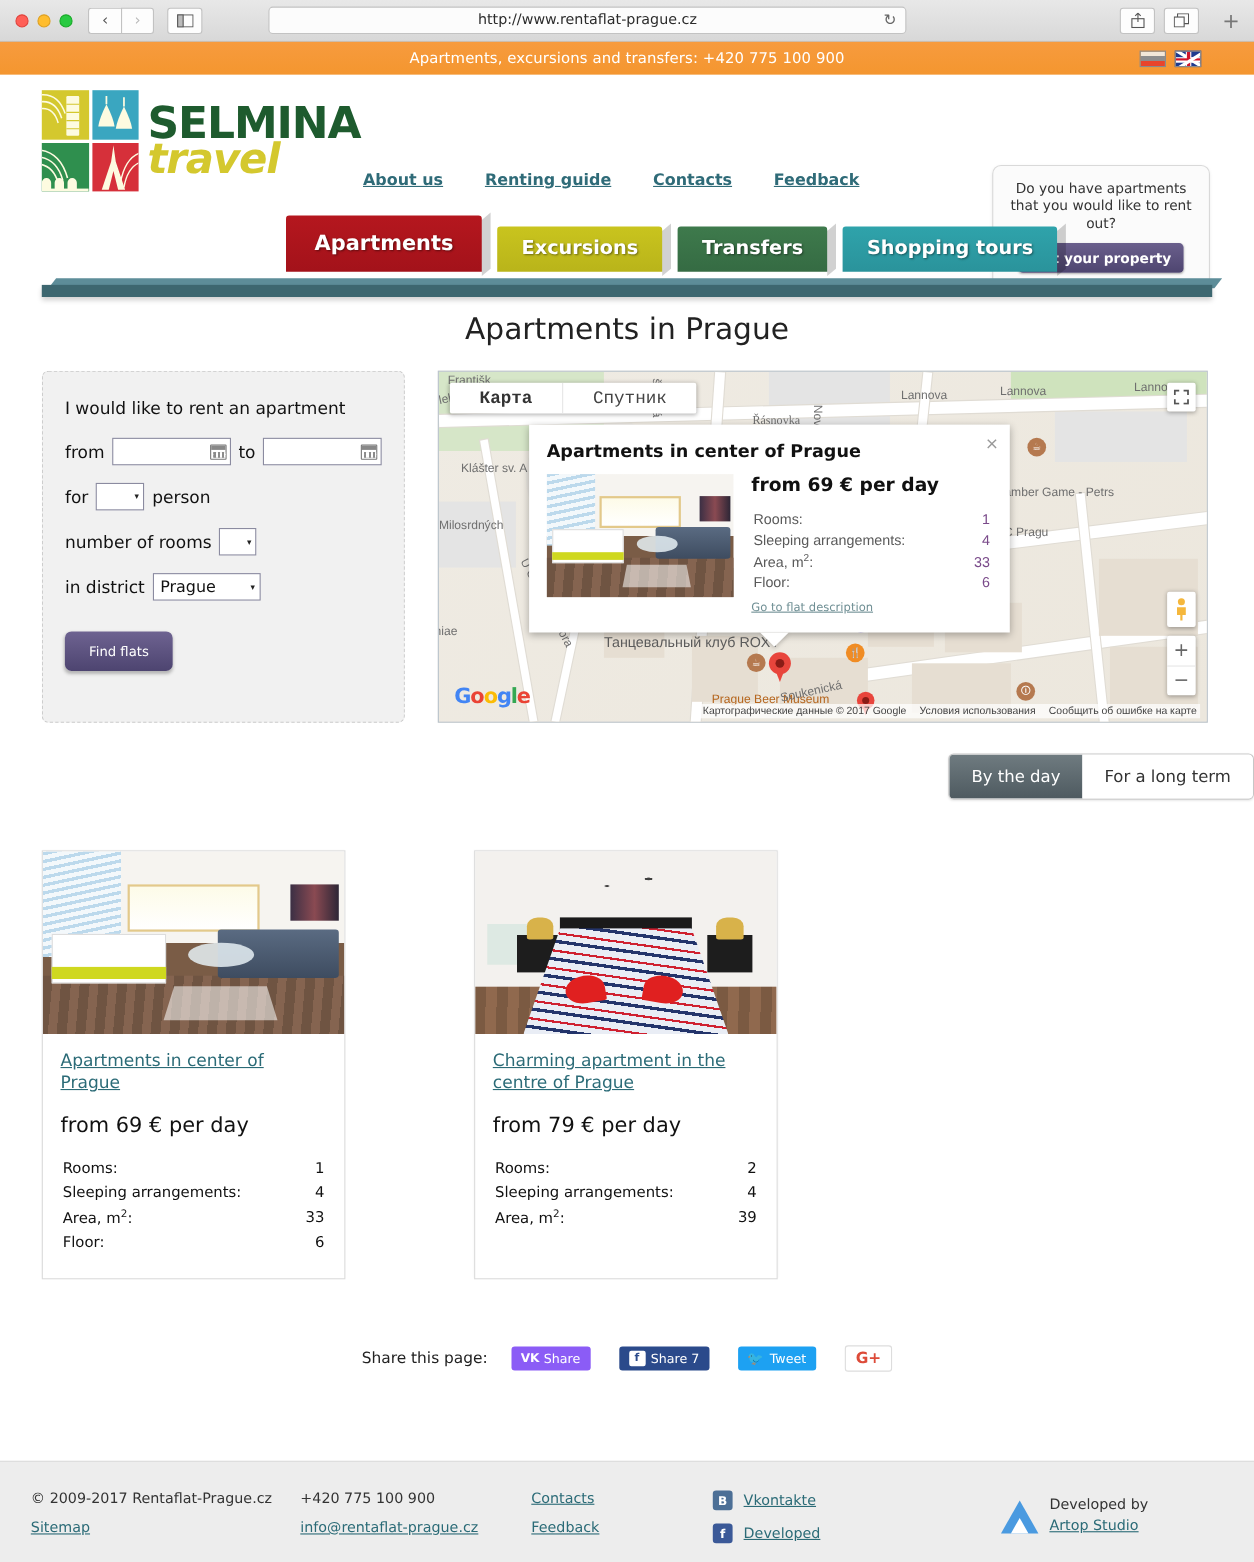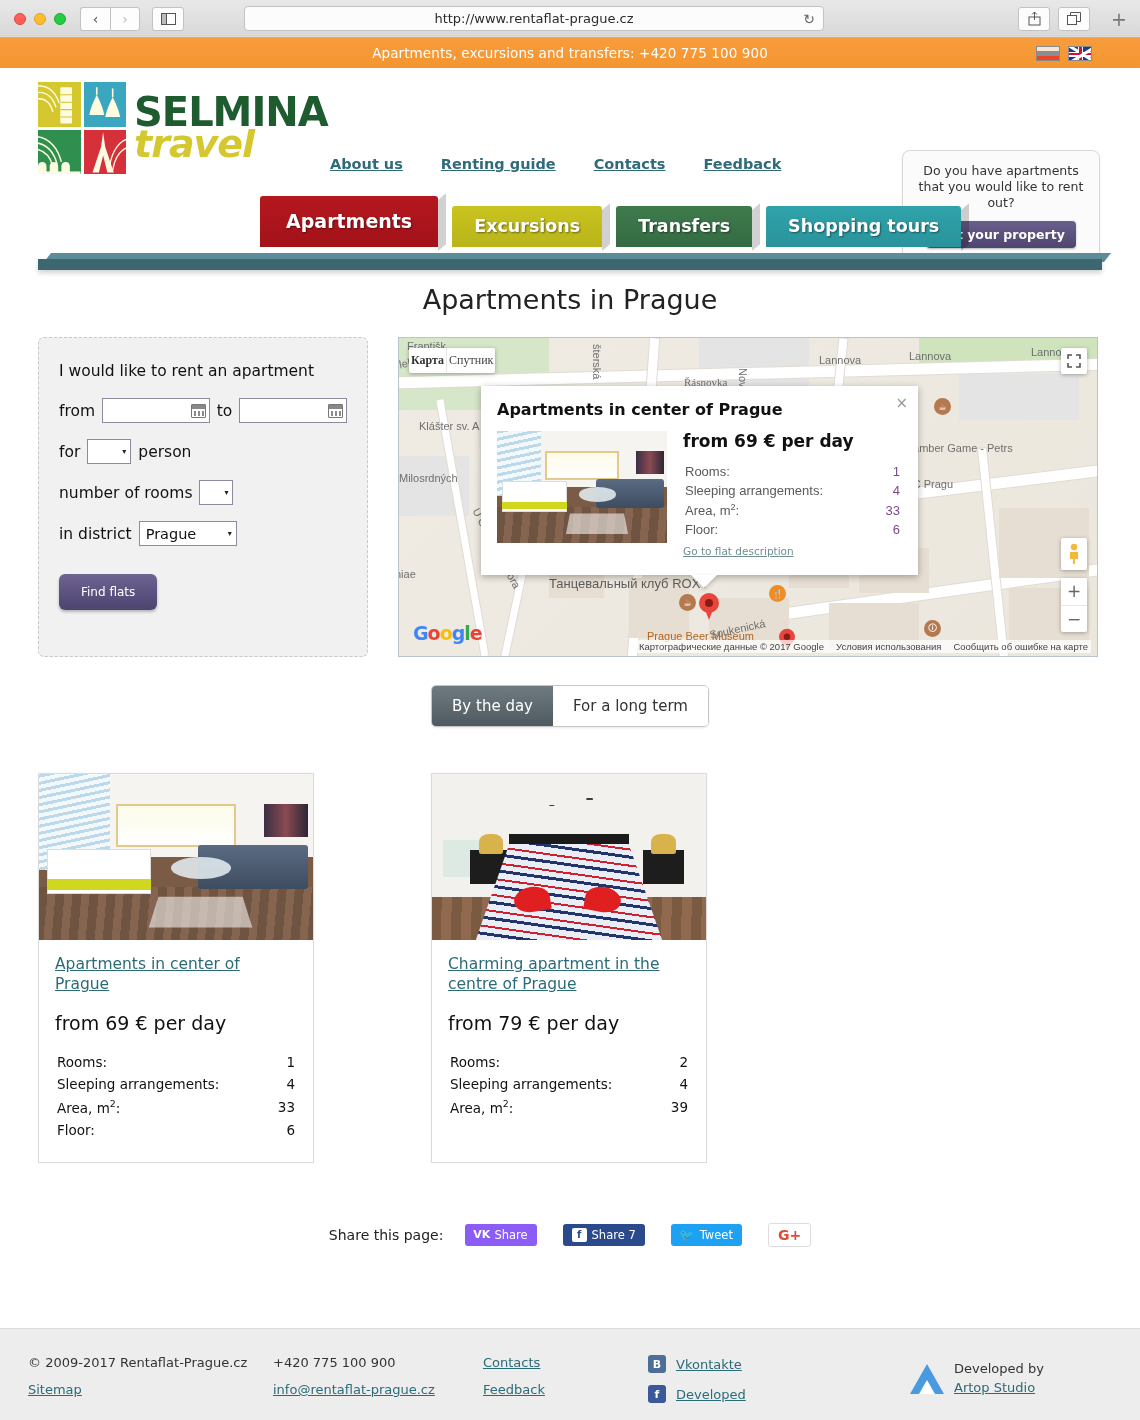--- a/index.html
+++ b/index.html
@@ -194,21 +194,21 @@
   .map-label.big { font-size: 13px; color:#5c5c5c; }
   .map-label.poi { color:#b5651d; font-size:11px; }
   .map-ctrl {
     position:absolute; background:#fff; border-radius:2px; box-shadow:0 1px 4px rgba(0,0,0,.3);
     display:flex; align-items:center; justify-content:center; color:#666;
   }
   .map-type {
     position:absolute; left:10px; top:10px; display:flex;
     box-shadow:0 1px 4px rgba(0,0,0,.3); border-radius:2px; overflow:hidden; background:#fff;
   }
-  .map-type div { padding:5px 2px; font-size:12px; font-family:Liberation Serif, serif; }
+  .map-type div { padding:5px 27px; font-size:16px; font-family:Liberation Mono, monospace; }
   .map-type .active { font-weight:bold; color:#333; }
   .map-type .inactive { color:#444; border-left:1px solid #e6e6e6;}
   .fullscreen { right:10px; top:10px; width:26px; height:26px; font-size:13px; }
   .pegman { right:10px; top:200px; width:26px; height:32px; font-size:16px; }
   .zoomctl { right:10px; top:240px; width:26px; height:54px; flex-direction:column; }
   .zoomctl span { flex:1; display:flex; align-items:center; justify-content:center; font-size:17px; width:100%; }
   .zoomctl span:first-child { border-bottom:1px solid #e6e6e6; }
   .google-logo { position:absolute; left:14px; bottom:12px; font-size:19px; font-weight:bold;
      font-family:"DejaVu Sans",sans-serif; letter-spacing:-1px; }
   .google-logo .b{color:#4285f4}.google-logo .r{color:#ea4335}.google-logo .y{color:#fbbc05}
@@ -277,21 +277,21 @@
   .p2-heart1 { position:absolute; left:30%; top:68%; width:13%; height:15%; background:#e02020; border-radius:50% 50% 6% 50%; transform:rotate(-10deg);}
   .p2-heart2 { position:absolute; left:56%; top:68%; width:13%; height:15%; background:#e02020; border-radius:50% 50% 50% 6%; transform:rotate(10deg);}
   .p2-hb { position:absolute; left:28%; top:36%; width:44%; height:14%; background:#1a1a1a; }
   .p2-ns1 { position:absolute; left:14%; top:46%; width:15%; height:20%; background:#1d1d1d; }
   .p2-ns2 { position:absolute; right:8%; top:46%; width:15%; height:20%; background:#1d1d1d; }
   .p2-lamp1 { position:absolute; left:17%; top:36%; width:9%; height:12%; background:#d8b24a; border-radius:40% 40% 10% 10%;}
   .p2-lamp2 { position:absolute; right:11%; top:36%; width:9%; height:12%; background:#d8b24a; border-radius:40% 40% 10% 10%;}
   .p2-shelf { position:absolute; left:4%; top:40%; width:13%; height:22%; background:rgba(200,225,215,.5); }
 
   
-  .toggle-wrap { display:flex; justify-content:center; margin-top:28px; }
+  .toggle-wrap { display:flex; justify-content:flex-end; margin-top:28px; }
   .toggle {
     display:flex; border:1px solid #c6c6c6; border-radius:5px; overflow:hidden;
     box-shadow:0 1px 2px rgba(0,0,0,.09);
   }
   .toggle div { padding:11px 20px; font-size:15px; font-family:"DejaVu Sans",sans-serif; }
   .toggle .on { background: linear-gradient(#6f7b80,#4e5a60); color:#fff; }
   .toggle .off { background:#fff; color:#333; }
 
   
   .cards { display:flex; gap:117px; padding: 46px 38px 0 38px; }

